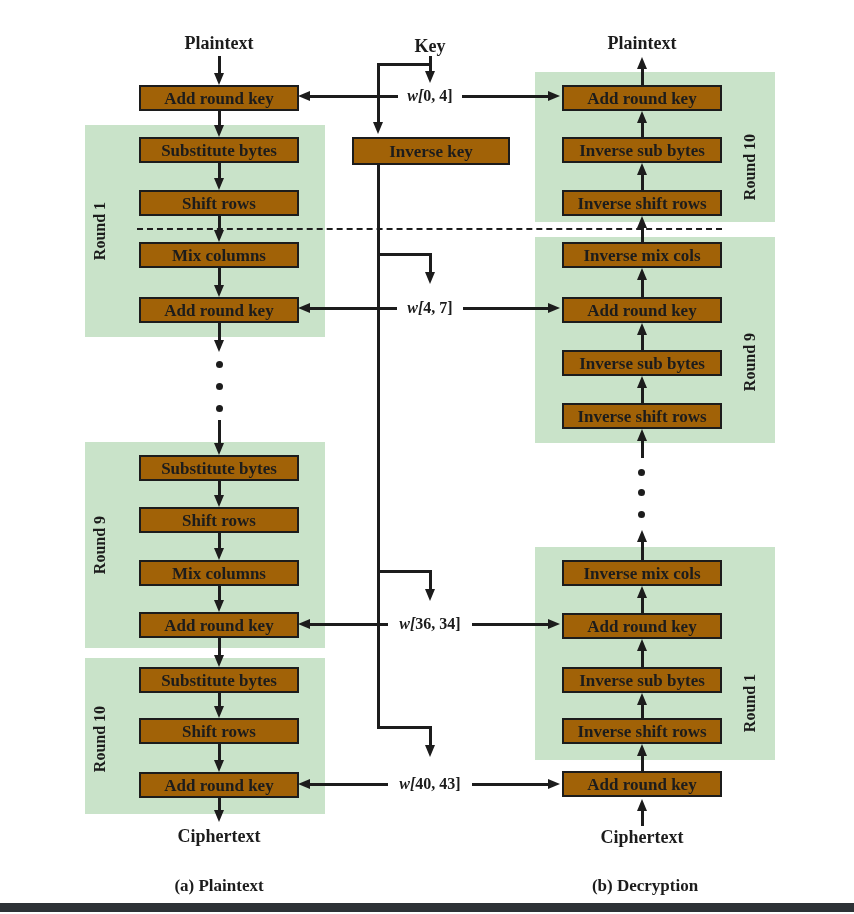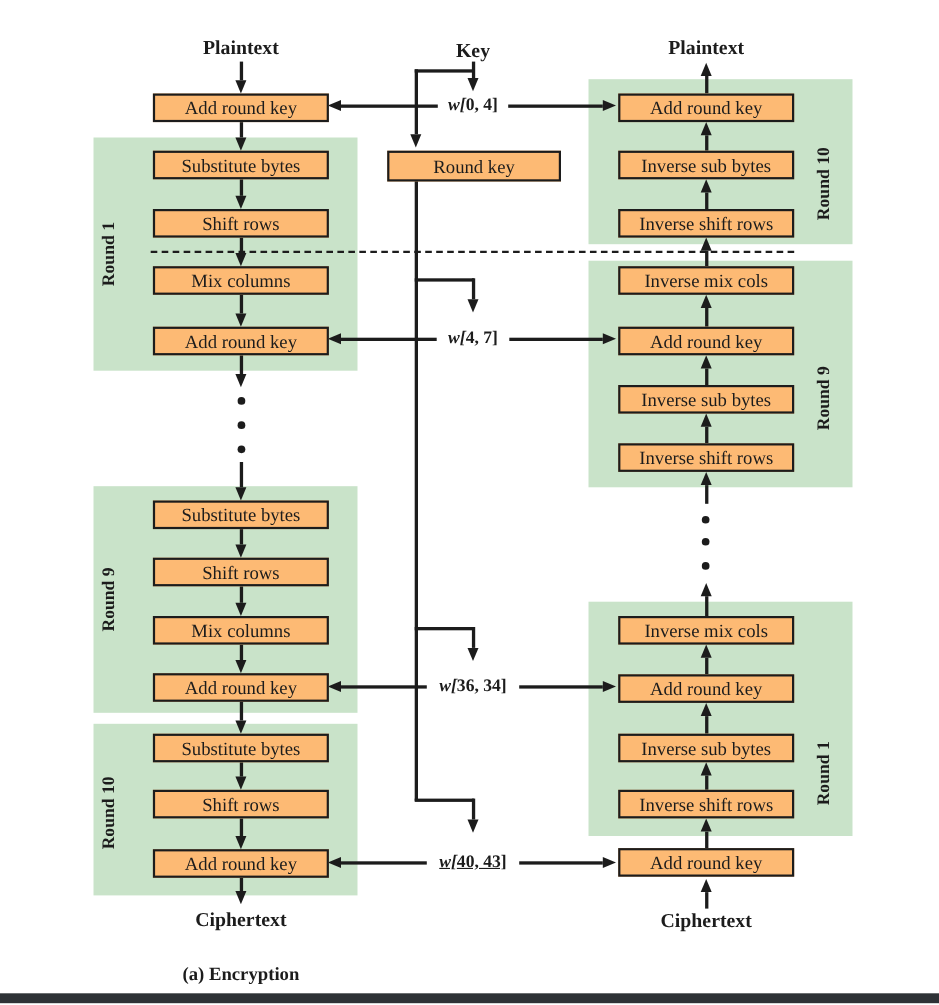--- a/index.html
+++ b/index.html
@@ -1,20 +1,20 @@
 <!DOCTYPE html>
 <html><head>
 <meta charset="utf-8">
 <style>
   html,body{margin:0;padding:0;background:#ffffff;}
   #canvas{position:relative;width:854px;height:914px;background:#ffffff;overflow:hidden;
           font-family:"Liberation Serif","DejaVu Serif",serif;color:#1c1c1c;}
-  .box{position:absolute;width:160px;height:26px;background:#fdba74;border:2.5px solid #1c1c1c;
+  .box{position:absolute;width:160px;height:26px;background:#a16207;border:2.5px solid #1c1c1c;
        box-sizing:border-box;display:flex;align-items:center;justify-content:center;
-       font-weight:normal;font-size:17px;line-height:1;}
+       font-weight:bold;font-size:17px;line-height:1;}
   .wide{width:158px;height:28px;}
   .green{position:absolute;width:240px;background:#c9e3c9;}
   .vlabel{position:absolute;width:100px;height:20px;display:flex;align-items:center;justify-content:center;
           font-weight:bold;font-size:16px;transform:rotate(-90deg);white-space:nowrap;}
   .tlabel{position:absolute;text-align:center;font-weight:bold;font-size:18px;}
   .wlabel{position:absolute;text-align:center;font-weight:bold;font-size:16px;}
   .wlabel::first-letter{font-style:italic;}
   .caption{position:absolute;text-align:center;font-weight:bold;font-size:17px;}
   .line{position:absolute;background:#1c1c1c;}
   .vl{width:2.5px;}
@@ -158,40 +158,41 @@
   <div class="box" style="left:139px;top:242px;">Mix columns</div>
   <div class="box" style="left:139px;top:297px;">Add round key</div>
   <div class="box" style="left:139px;top:455px;">Substitute bytes</div>
   <div class="box" style="left:139px;top:507px;">Shift rows</div>
   <div class="box" style="left:139px;top:560px;">Mix columns</div>
   <div class="box" style="left:139px;top:612px;">Add round key</div>
   <div class="box" style="left:139px;top:667px;">Substitute bytes</div>
   <div class="box" style="left:139px;top:718px;">Shift rows</div>
   <div class="box" style="left:139px;top:772px;">Add round key</div>
 
-  <div class="box wide" style="left:352px;top:137px;">Round key</div>
+  <div class="box wide" style="left:352px;top:137px;">Inverse key</div>
   <div class="tlabel" style="left:390px;top:36px;width:80px;">Key</div>
   <div class="wlabel" style="left:385px;top:87px;width:90px;">w[0, 4]</div>
   <div class="wlabel" style="left:385px;top:299px;width:90px;">w[4, 7]</div>
   <div class="wlabel" style="left:380px;top:615px;width:100px;">w[36, 34]</div>
-  <div class="wlabel" style="left:380px;top:775px;width:100px;text-decoration:underline;">w[40, 43]</div>
+  <div class="wlabel" style="left:380px;top:775px;width:100px;">w[40, 43]</div>
 
   <div class="box" style="left:562px;top:85px;">Add round key</div>
   <div class="box" style="left:562px;top:137px;">Inverse sub bytes</div>
   <div class="box" style="left:562px;top:190px;">Inverse shift rows</div>
   <div class="box" style="left:562px;top:242px;">Inverse mix cols</div>
   <div class="box" style="left:562px;top:297px;">Add round key</div>
   <div class="box" style="left:562px;top:350px;">Inverse sub bytes</div>
   <div class="box" style="left:562px;top:403px;">Inverse shift rows</div>
   <div class="box" style="left:562px;top:560px;">Inverse mix cols</div>
   <div class="box" style="left:562px;top:613px;">Add round key</div>
   <div class="box" style="left:562px;top:667px;">Inverse sub bytes</div>
   <div class="box" style="left:562px;top:718px;">Inverse shift rows</div>
   <div class="box" style="left:562px;top:771px;">Add round key</div>
 
   <div class="tlabel" style="left:149px;top:33px;width:140px;">Plaintext</div>
   <div class="tlabel" style="left:149px;top:826px;width:140px;">Ciphertext</div>
   <div class="tlabel" style="left:572px;top:33px;width:140px;">Plaintext</div>
   <div class="tlabel" style="left:572px;top:827px;width:140px;">Ciphertext</div>
-  <div class="caption" style="left:119px;top:876px;width:200px;">(a) Encryption</div>
+  <div class="caption" style="left:119px;top:876px;width:200px;">(a) Plaintext</div>
+  <div class="caption" style="left:545px;top:876px;width:200px;">(b) Decryption</div>
 
   <div class="bottombar"></div>
 </div>
 
 </body></html>

